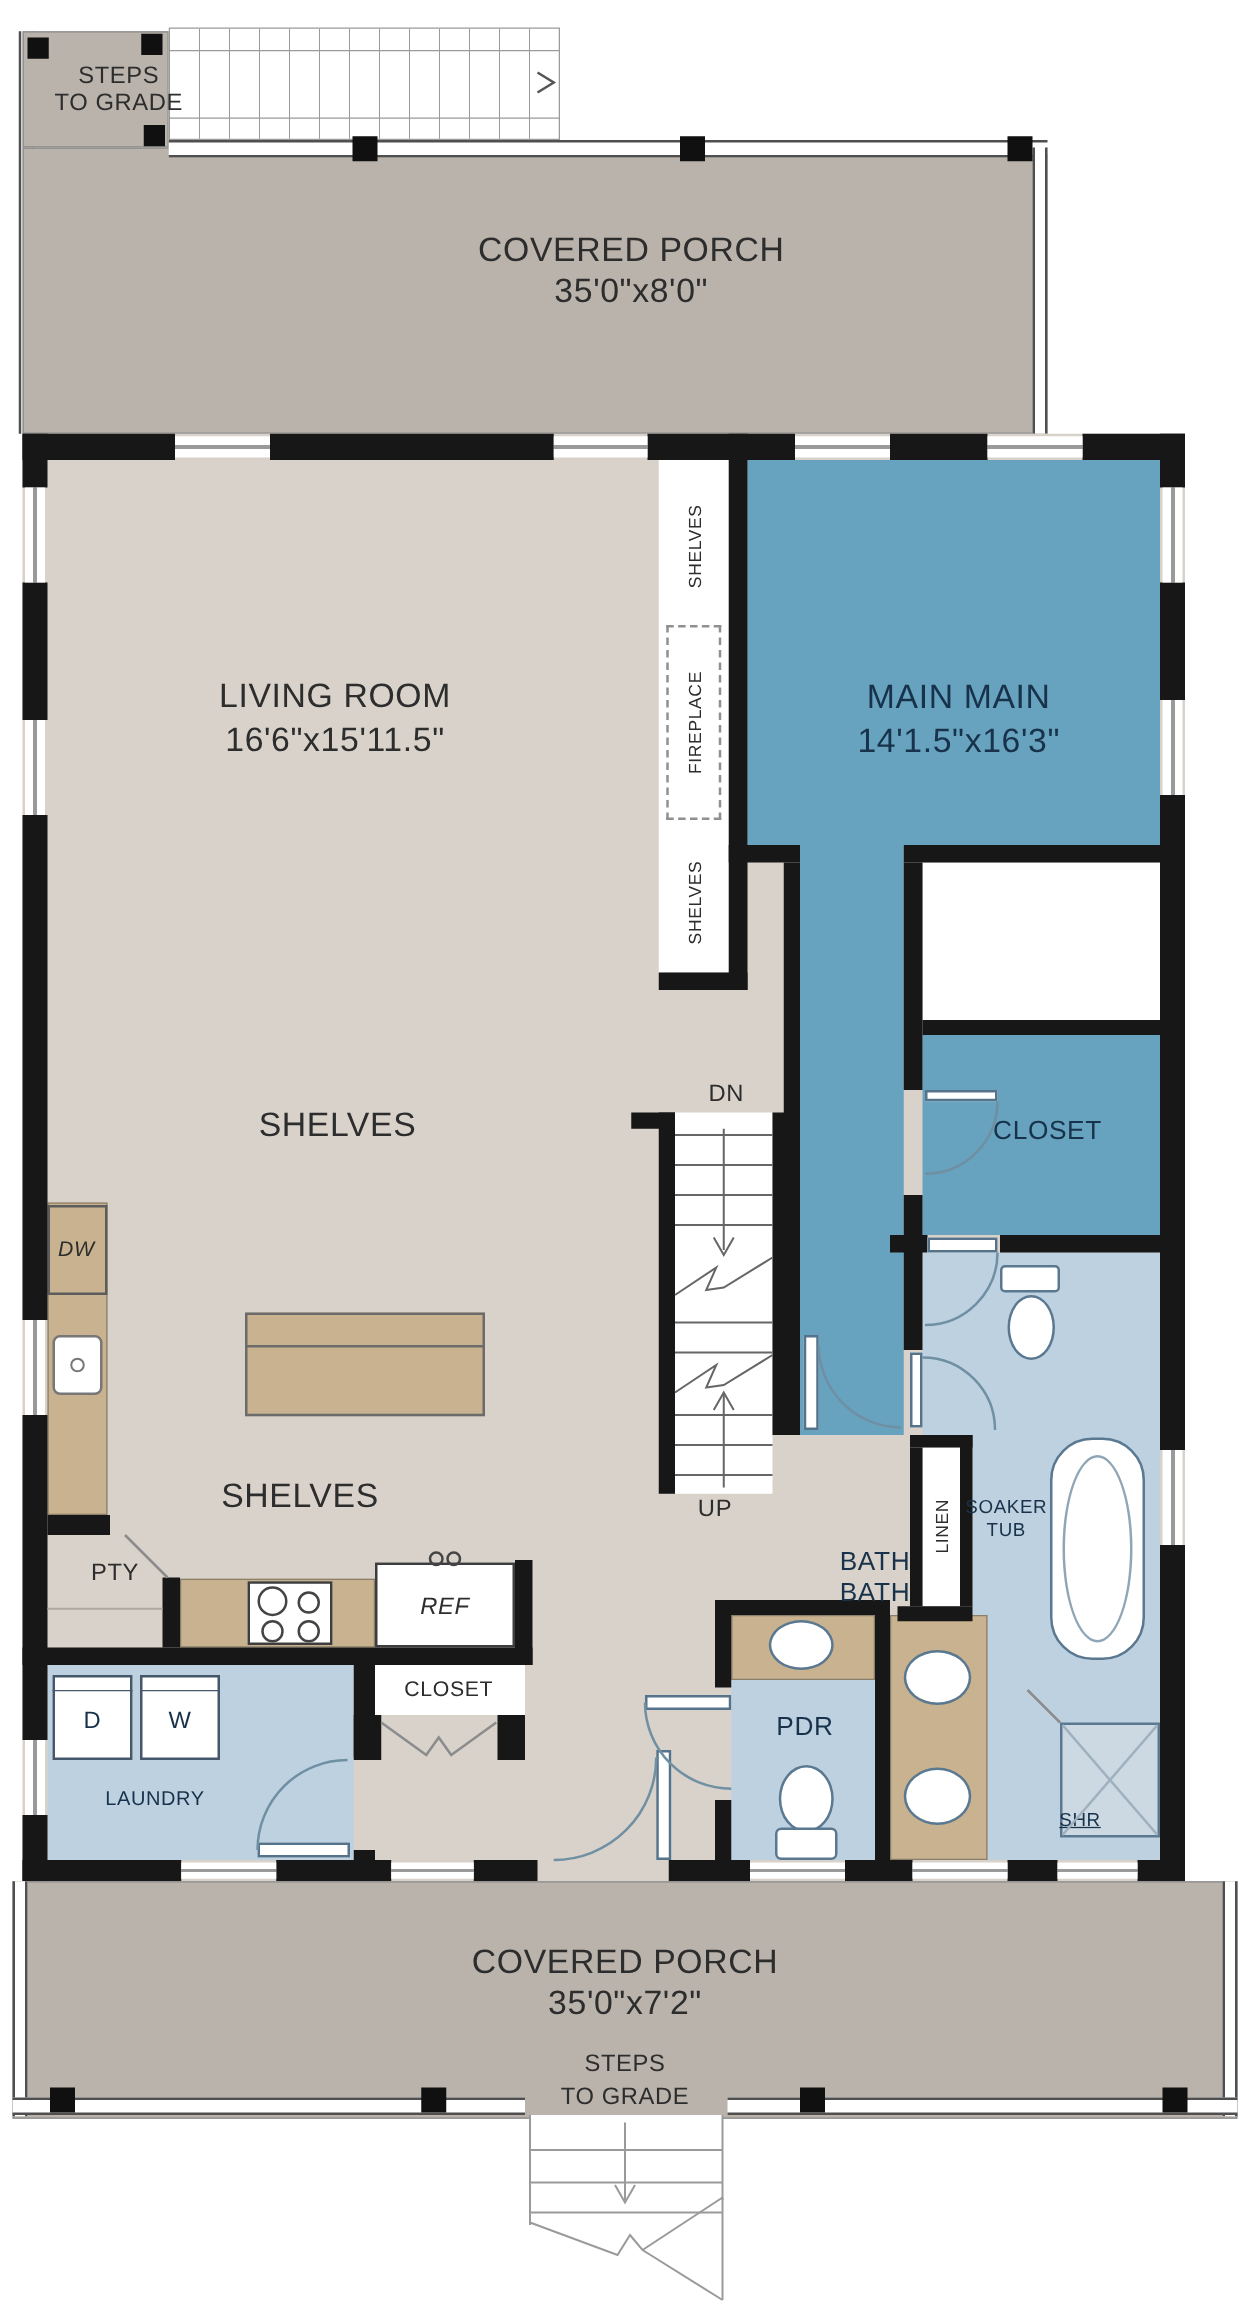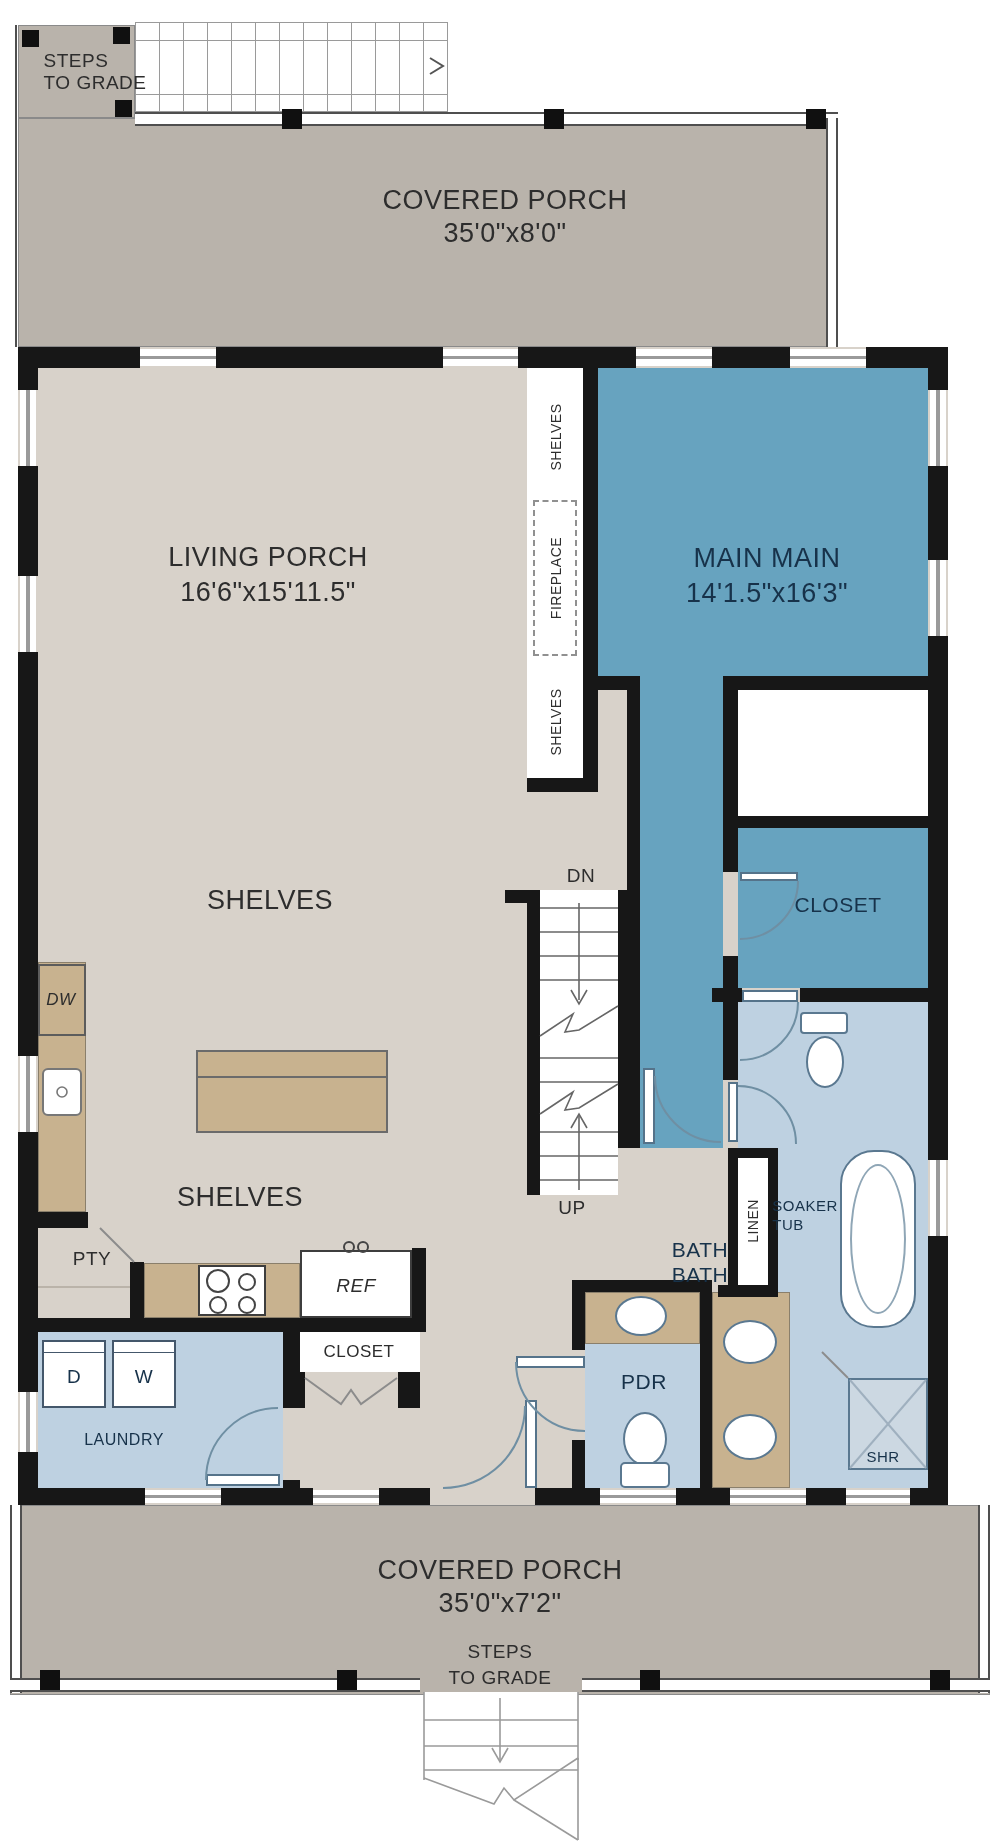--- a/index.html
+++ b/index.html
@@ -14,21 +14,21 @@
   .white{position:absolute;background:#ffffff;}
   .tan{position:absolute;background:#c8b28f;box-sizing:border-box;}
   .railH{position:absolute;background:#fff;border-top:2px solid #4f4f4f;border-bottom:2px solid #4f4f4f;box-sizing:border-box;}
   .railV{position:absolute;background:#fff;border-left:2px solid #4f4f4f;border-right:2px solid #4f4f4f;box-sizing:border-box;}
   .post{position:absolute;background:#101010;}
   .winH{position:absolute;background:linear-gradient(to bottom,#fff 40%,#9a9a9a 40%,#9a9a9a 60%,#fff 60%);}
   .winV{position:absolute;background:linear-gradient(to right,#fff 40%,#9a9a9a 40%,#9a9a9a 60%,#fff 60%);}
   .appl{position:absolute;background:#fff;border:2px solid #3d3d3d;box-sizing:border-box;}
   .oval{position:absolute;background:#fff;border:2px solid #5a7890;border-radius:50%;box-sizing:border-box;}
   .leaf{position:absolute;background:#fff;border:2px solid #55738a;box-sizing:border-box;}
-  .lbl{position:absolute;transform:translate(-50%,-50%);color:#2d2d2d;white-space:nowrap;letter-spacing:.5px;}
+  .lbl{position:absolute;transform:translate(-50%,-50%);color:#2d2d2d;white-space:nowrap;text-align:center;letter-spacing:.5px;}
   .lblv{position:absolute;transform:translate(-50%,-50%) rotate(-90deg);color:#2d2d2d;white-space:nowrap;letter-spacing:.5px;}
   .navy{color:#17324a;}
   .s27{font-size:27px;}
   .s24{font-size:16px;}
   .s21{font-size:21px;}
   .s19{font-size:19px;}
   .s17{font-size:17px;}
   .s15{font-size:15px;}
   .s14{font-size:14px;}
   .stairgridH{position:absolute;background:#fff;border:1px solid #9a9a9a;box-sizing:border-box;
@@ -181,21 +181,21 @@
   <div class="wall" style="left:38px;top:1212px;width:50px;height:16px;"></div>
 
   <div class="leaf" style="left:643px;top:1068px;width:12px;height:76px;"></div>
   <div class="leaf" style="left:740px;top:872px;width:58px;height:9px;"></div>
   <div class="leaf" style="left:742px;top:990px;width:56px;height:12px;"></div>
   <div class="leaf" style="left:728px;top:1082px;width:10px;height:60px;"></div>
   <div class="leaf" style="left:516px;top:1356px;width:69px;height:12px;"></div>
   <div class="leaf" style="left:206px;top:1474px;width:74px;height:12px;"></div>
   <div class="leaf" style="left:525px;top:1400px;width:12px;height:88px;"></div>
 
-  <div class="lbl s27" style="left:268px;top:557px;">LIVING PORCH</div>
+  <div class="lbl s27" style="left:268px;top:557px;">LIVING ROOM</div>
   <div class="lbl s27" style="left:268px;top:592px;">16'6"x15'11.5"</div>
   <div class="lbl s27 navy" style="left:767px;top:558px;">MAIN MAIN</div>
   <div class="lbl s27 navy" style="left:767px;top:593px;">14'1.5"x16'3"</div>
   <div class="lblv s14" style="left:556px;top:437px;">SHELVES</div>
   <div class="lblv s14" style="left:556px;top:578px;">FIREPLACE</div>
   <div class="lblv s14" style="left:556px;top:722px;">SHELVES</div>
   <div class="lbl s27" style="left:270px;top:900px;">SHELVES</div>
   <div class="lbl s19" style="left:581px;top:876px;">DN</div>
   <div class="lbl s21 navy" style="left:838px;top:905px;">CLOSET</div>
   <div class="lbl s17" style="left:61px;top:1000px;font-style:italic;">DW</div>
@@ -210,21 +210,21 @@
     <div>TUB</div>
   </div>
   <div class="lbl s21 navy" style="left:700px;top:1262px;line-height:25px;">
     <div>BATH</div>
     <div>BATH</div>
   </div>
   <div class="lbl s21 navy" style="left:644px;top:1382px;">PDR</div>
   <div class="lbl s19 navy" style="left:74px;top:1377px;">D</div>
   <div class="lbl s19 navy" style="left:144px;top:1377px;">W</div>
   <div class="lbl s24 navy" style="left:124px;top:1440px;">LAUNDRY</div>
-  <div class="lbl s15 navy" style="left:883px;top:1456px;">SHR</div>
+  <div class="lbl s15 navy" style="left:864px;top:1456px;text-decoration:underline;">SHR</div>
 
   <div class="porch" style="left:10px;top:1505px;width:980px;height:190px;"></div>
   <div class="railV" style="left:10px;top:1505px;width:12px;height:188px;"></div>
   <div class="railV" style="left:978px;top:1505px;width:12px;height:188px;"></div>
   <div class="railH" style="left:10px;top:1678px;width:410px;height:14px;"></div>
   <div class="railH" style="left:582px;top:1678px;width:408px;height:14px;"></div>
   <div class="post" style="left:40px;top:1670px;width:20px;height:20px;"></div>
   <div class="post" style="left:337px;top:1670px;width:20px;height:20px;"></div>
   <div class="post" style="left:640px;top:1670px;width:20px;height:20px;"></div>
   <div class="post" style="left:930px;top:1670px;width:20px;height:20px;"></div>

